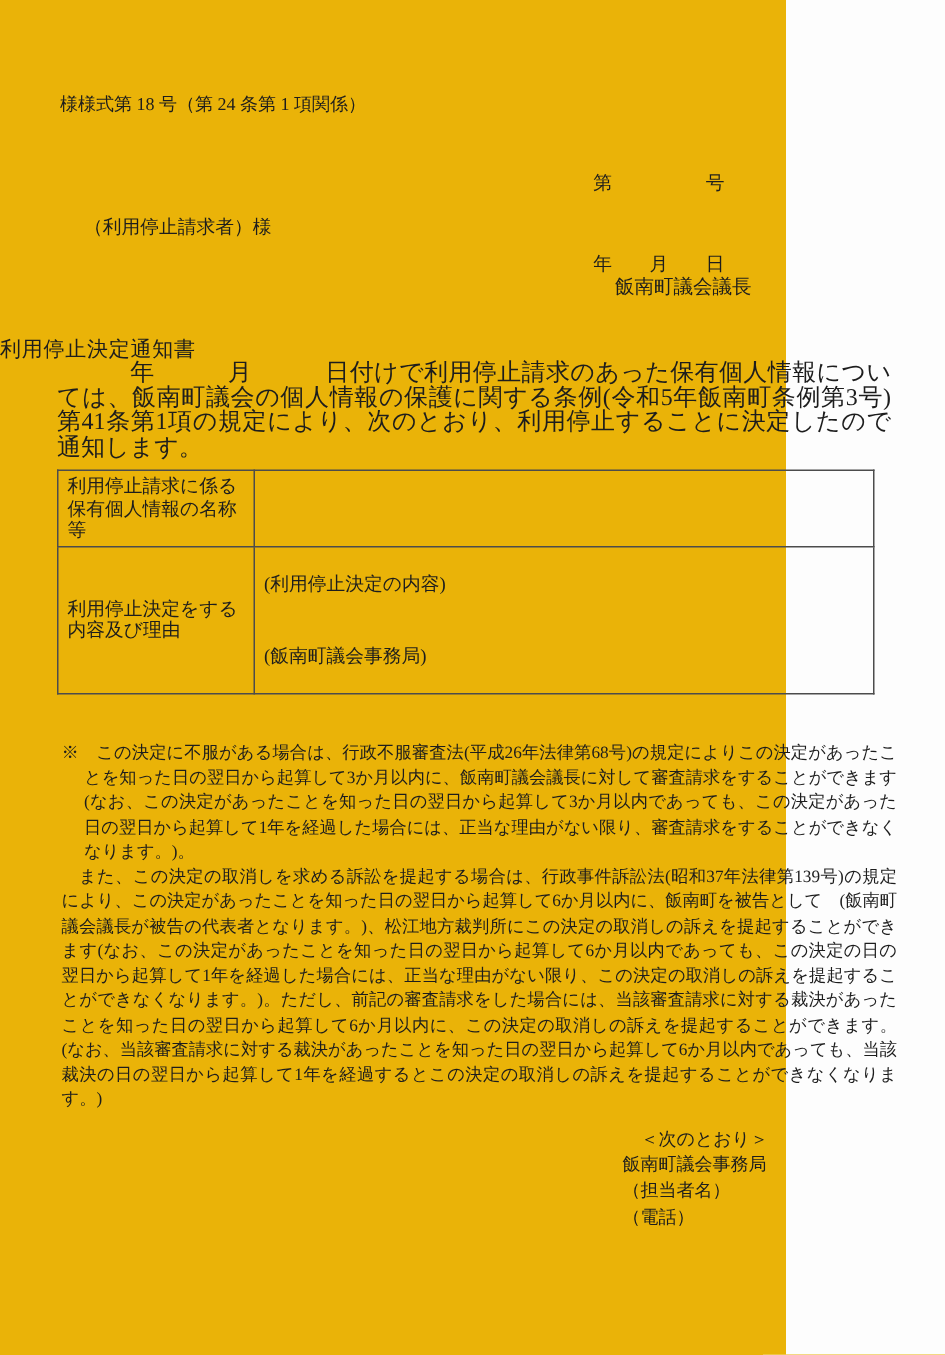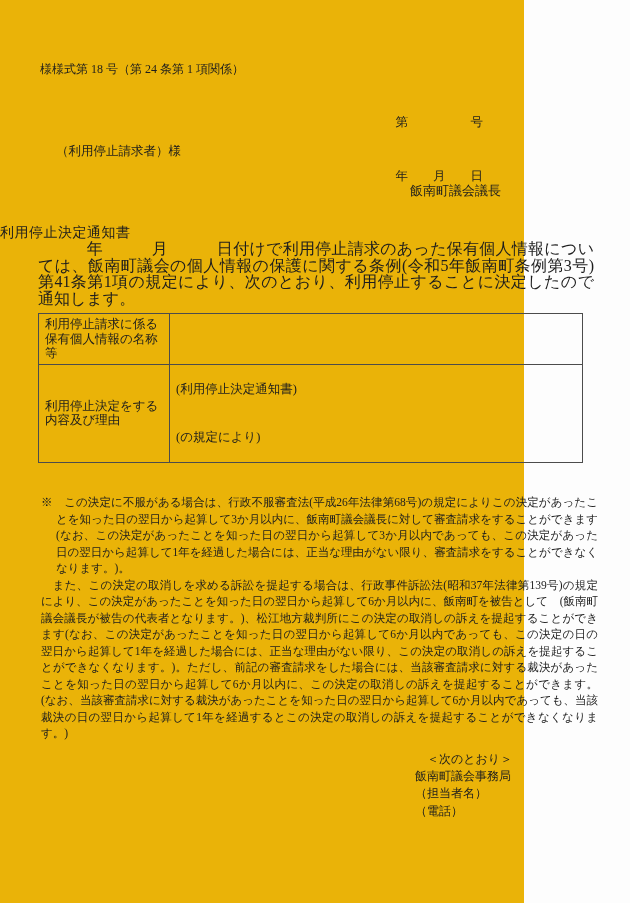--- a/index.html
+++ b/index.html
@@ -68,22 +68,22 @@
         <col>
       </colgroup>
     <tbody>
       <tr class="row-1">
         <td>利用停止請求に係る保有個人情報の名称等</td>
         <td class="value-cell"></td>
       </tr>
       <tr class="row-3">
         <td>利用停止決定をする内容及び理由</td>
         <td class="value-cell">
-          <div class="caption-1">(利用停止決定通知書)</div>
-          <div class="caption-2">(の規定により)</div>
+          <div class="caption-1">(利用停止決定の内容)</div>
+          <div class="caption-2">(飯南町議会事務局)</div>
         </td>
       </tr>
     </tbody>
   </table>
 
   <div class="notes">
     <p class="note-p1">※　この決定に不服がある場合は、行政不服審査法(平成26年法律第68号)の規定によりこの決定があったことを知った日の翌日から起算して3か月以内に、飯南町議会議長に対して審査請求をすることができます(なお、この決定があったことを知った日の翌日から起算して3か月以内であっても、この決定があった日の翌日から起算して1年を経過した場合には、正当な理由がない限り、審査請求をすることができなくなります。)。</p>
     <p class="note-p2">　また、この決定の取消しを求める訴訟を提起する場合は、行政事件訴訟法(昭和37年法律第139号)の規定により、この決定があったことを知った日の翌日から起算して6か月以内に、飯南町を被告として　(飯南町議会議長が被告の代表者となります。)、松江地方裁判所にこの決定の取消しの訴えを提起することができます(なお、この決定があったことを知った日の翌日から起算して6か月以内であっても、この決定の日の翌日から起算して1年を経過した場合には、正当な理由がない限り、この決定の取消しの訴えを提起することができなくなります。)。ただし、前記の審査請求をした場合には、当該審査請求に対する裁決があったことを知った日の翌日から起算して6か月以内に、この決定の取消しの訴えを提起することができます。(なお、当該審査請求に対する裁決があったことを知った日の翌日から起算して6か月以内であっても、当該裁決の日の翌日から起算して1年を経過するとこの決定の取消しの訴えを提起することができなくなります。)</p>
   </div>
 

